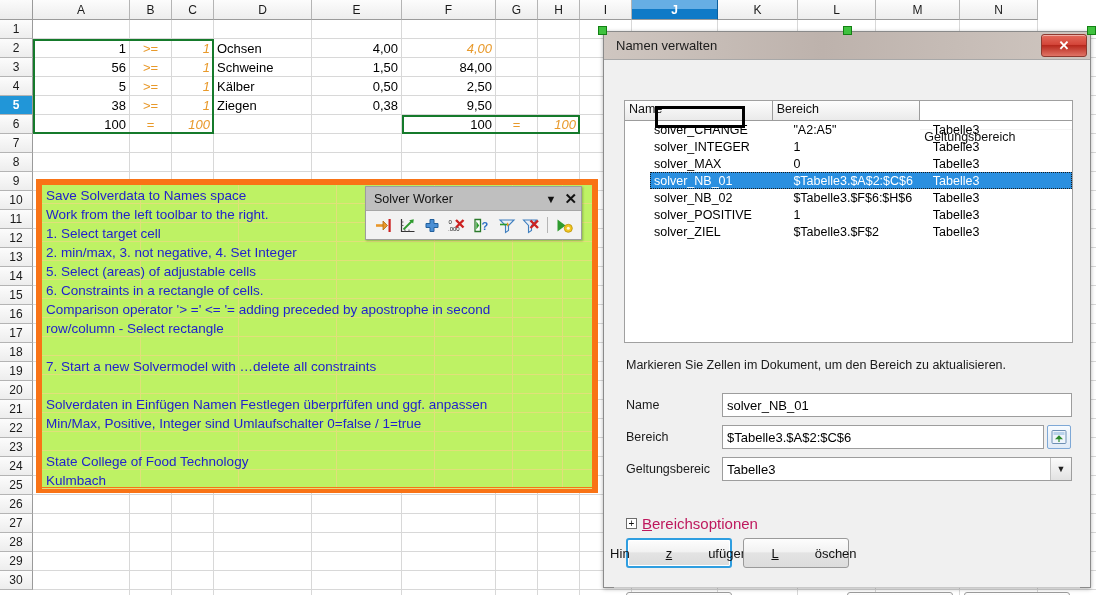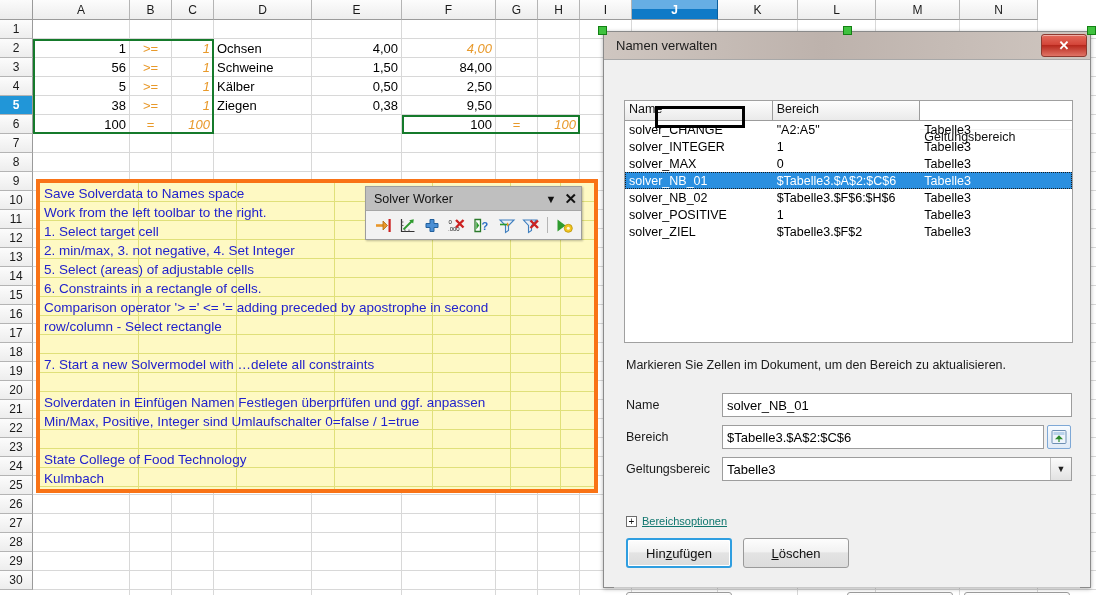--- a/index.html
+++ b/index.html
@@ -54,22 +54,22 @@
   .cell.num { text-align: right; }
   .cell.txt { text-align: left; }
   .cell.op  { text-align: center; color: #e8992a; }
   .cell.orangeitalic { color: #e8992a; font-style: italic; text-align: right; }
 
   
   .range-box { position: absolute; border: 2px solid #157a2b; box-sizing: border-box; pointer-events: none; }
 
   
   .note-block {
-    position: absolute; background: #fef9c3;
-    border: 4px solid #f97316; box-sizing: border-box;
+    position: absolute; background: #bef264;
+    border: 6px solid #f97316; box-sizing: border-box;
   }
   .note-line {
     position: absolute; left: 4px;
     font-size: 13.5px; color: #2222cc; line-height: 19px;
     white-space: nowrap;
   }
   .note-grid-v { position: absolute; top: 0; bottom: 0; width: 1px; background: #e0e07a; }
   .note-grid-h { position: absolute; left: 0; right: 0; height: 1px; background: #e0e07a; }
 
   
@@ -120,21 +120,21 @@
     position: absolute; left: 20px; top: 40px; width: 449px; height: 243px;
     background: #fff; border: 1px solid #a0a0a0; box-sizing: border-box;
   }
   .list-head { display: flex; height: 19px; border-bottom: 1px solid #9c9c9c; }
   .lh-cell {
     box-sizing: border-box; font-size: 12.5px; color: #111;
     background: linear-gradient(#fdfdfd,#eaeaea);
     border-right: 1px solid #9c9c9c; padding: 1px 0 0 4px;
   }
   .lh-cell:last-child { border-right: none; margin-top: 28px; }
-  .list-rows { position: relative; }
+  .list-rows { position: relative; margin-left: 25px; }
   .list-row { display: flex; height: 17px; align-items: center; font-size: 12.5px; color: #000; }
   .list-row.sel { background: #2a8fe0; color: #fff; outline: 1px dotted #1b1b1b; outline-offset: -1px; }
   .lr-c1 { width: 148px; padding-left: 4px; box-sizing: border-box; }
   .lr-c2 { width: 148px; padding-left: 4px; box-sizing: border-box; }
   .lr-c3 { width: 152px; padding-left: 4px; box-sizing: border-box; }
 
   .artifact-rect {
     position: absolute; left: 30px; top: 5px; width: 90px; height: 22px;
     border: 3px solid #000; box-sizing: border-box; pointer-events: none;
   }
@@ -159,30 +159,31 @@
     background: linear-gradient(#fbfbfb,#e2e2e2); border-left: 1px solid #c3c3c3;
     display: flex; align-items: center; justify-content: center;
     font-size: 9px; color: #222; cursor: pointer;
   }
   .expander { position: absolute; left: 22px; top: 455px; display: flex; align-items: center; gap: 5px; cursor: pointer; }
   .exp-box {
     width: 11px; height: 11px; box-sizing: border-box;
     border: 1px solid #6d6d6d; background: #fff;
     font-size: 10px; line-height: 9px; text-align: center; color: #111;
   }
-  .exp-label { font-size: 11px; color: #0f766e; text-decoration: underline; }
+  .exp-label { font-size: 15px; color: #be185d; }
   .exp-label u { text-decoration: underline; }
 
   .btn {
     box-sizing: border-box; height: 30px;
     background: linear-gradient(#fdfdfd 0%, #f2f2f2 45%, #e3e3e3 50%, #dcdcdc 100%);
     border: 1px solid #9a9a9a; border-radius: 3px;
     font-size: 13px; color: #111; cursor: pointer;
     display: flex; align-items: center; justify-content: center;
     font-family: "Liberation Sans", sans-serif;
+    gap: 36px;
   }
   .btn.focus { border: 2px solid #2f9ee0; box-shadow: inset 0 0 0 1px #fff; }
   .btn u { text-decoration: underline; }
   .divider { position: absolute; left: 10px; right: 10px; height: 1px; background: #c9c9c9; }
 
   
   .handle {
     position: absolute; width: 9px; height: 9px;
     background: #3fc23f; border: 1px solid #138013; box-sizing: border-box;
   }

